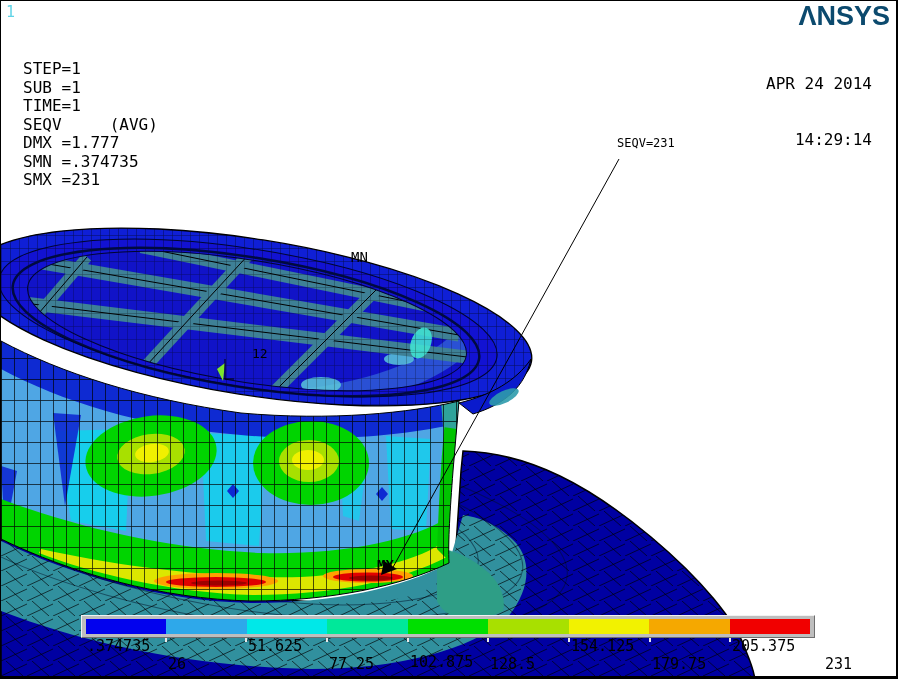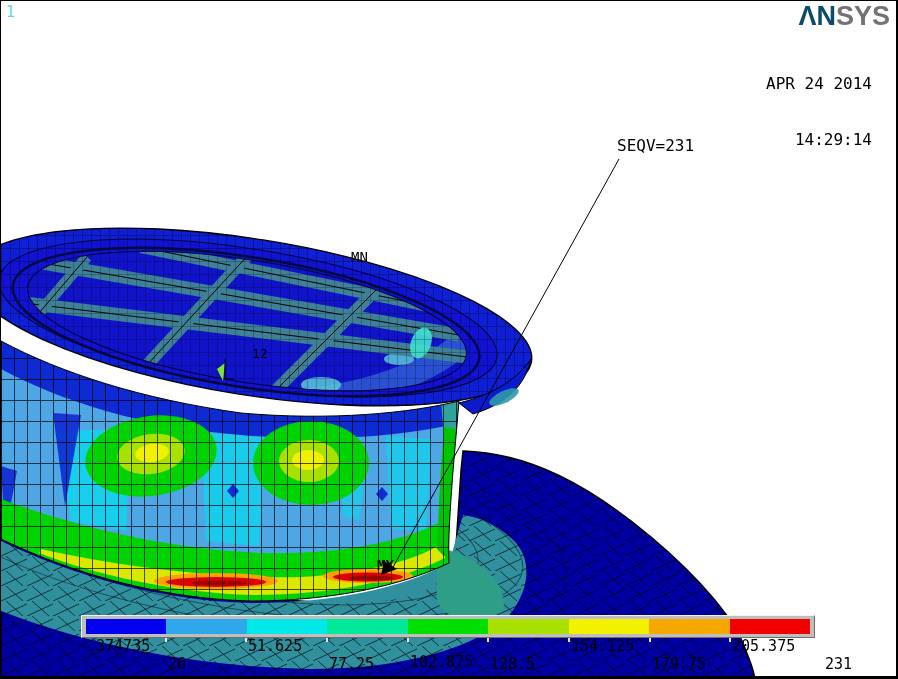--- a/index.html
+++ b/index.html
@@ -8,23 +8,23 @@
     background:#fff;border:1px solid #000;border-right:2px solid #000;border-bottom:3px solid #000;
     font-family:"DejaVu Sans Mono","Liberation Mono",monospace;color:#000;overflow:hidden;
   }
   #model-svg{position:absolute;left:0;top:0;z-index:0;}
   .txt{position:absolute;z-index:3;white-space:pre;}
   #plot-number{left:5px;top:2px;font-size:15px;color:#5fd3e6;}
   #solution-block{left:22px;top:22px;font-size:16px;line-height:18.5px;}
   #solution-title{margin-bottom:8px;}
   #logo{right:6px;top:0px;font-family:"Liberation Sans",sans-serif;font-weight:800;font-size:27px;letter-spacing:0px;line-height:30px;}
   #logo .lb{color:#0c4a6e;}
-  #logo .ly{color:#737373;}
+  #logo .ly{color:#0c4a6e;}
   #datetime{right:24px;top:37px;font-size:16px;line-height:18.5px;text-align:right;}
-  #seqv-note{left:616px;top:135px;font-size:16px;}
+  #seqv-note{left:616px;top:135px;font-size:12px;}
   #mn-marker{left:350px;top:248px;font-size:14px;}
   #mx-marker{left:376px;top:556px;font-size:14px;font-weight:bold;}
   #entity-label{left:219px;top:345px;font-size:13px;margin-left:32px;}
   #legend-bar{
     position:absolute;left:80px;top:614px;width:734px;height:23px;z-index:2;box-sizing:border-box;
     background:#bebebe;border-top:1px solid #f2f2f2;border-left:1px solid #f2f2f2;
     border-bottom:1px solid #6e6e6e;border-right:1px solid #6e6e6e;
     display:flex;align-items:center;padding:3px 4px;
   }
   #legend-bar .seg{flex:1;height:15px;}
@@ -164,20 +164,21 @@
     <polygon points="216,368 224,362 222,380" fill="#7ce62c"></polygon>
     <path d="M224,358 L224,378 L233,378" stroke="#000" stroke-width="1" fill="none"></path>
 
     <line x1="618" y1="158" x2="391" y2="568" stroke="#000" stroke-width="1"></line>
     <polygon points="383,560 396,568 380,574" fill="#000"></polygon>
   </svg>
 
   <div class="txt" id="plot-number">1</div>
 
   <div class="txt" id="solution-block">
+    <div id="solution-lines"><div>STEP=1</div><div>SUB =1</div><div>TIME=1</div><div>SEQV     (AVG)</div><div>DMX =1.777</div><div>SMN =.374735</div><div>SMX =231</div></div>
   </div>
 
   <div class="txt" id="logo"><span class="lb">ΛN</span><span class="ly">SYS</span></div>
 
   <div class="txt" id="datetime">
     <div>APR 24 2014</div>
     <div>14:29:14</div>
   </div>
 
   <div class="txt" id="seqv-note">SEQV=231</div>

